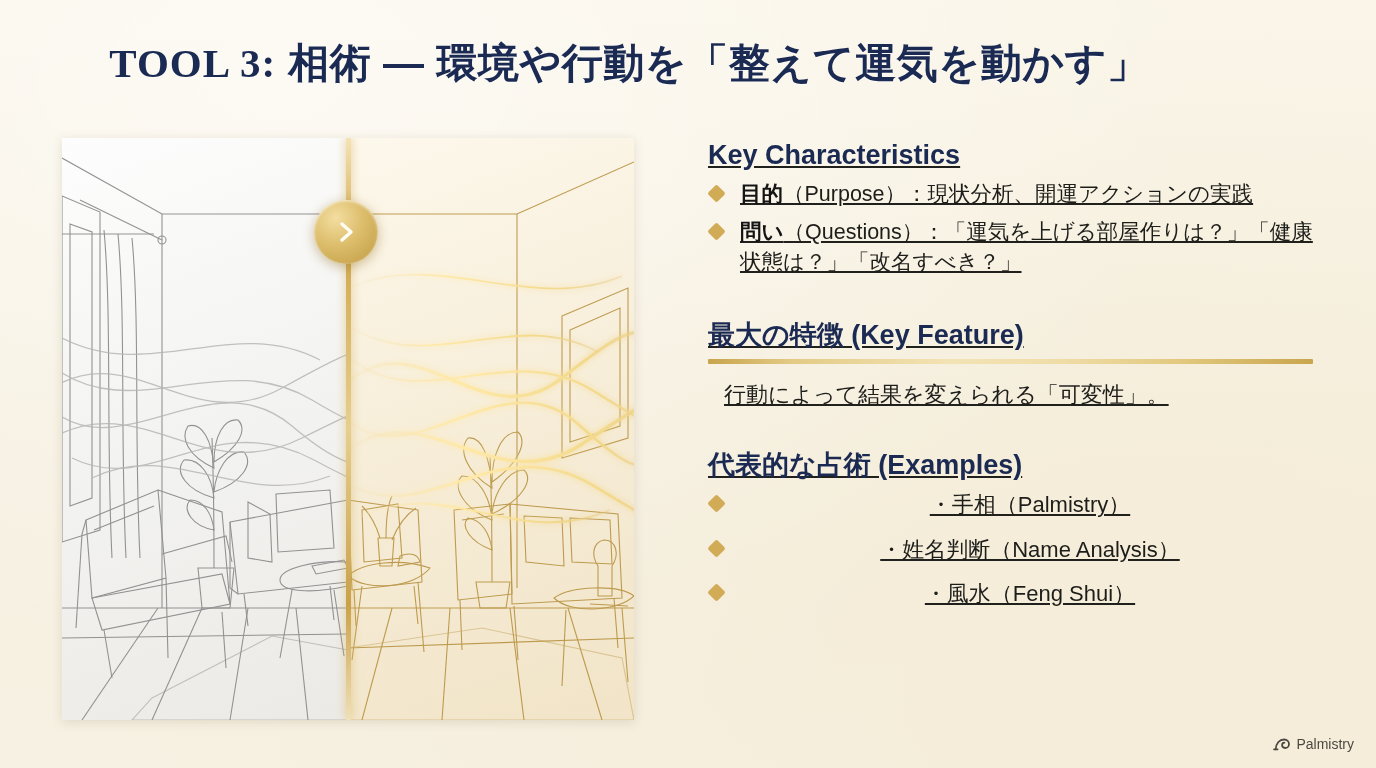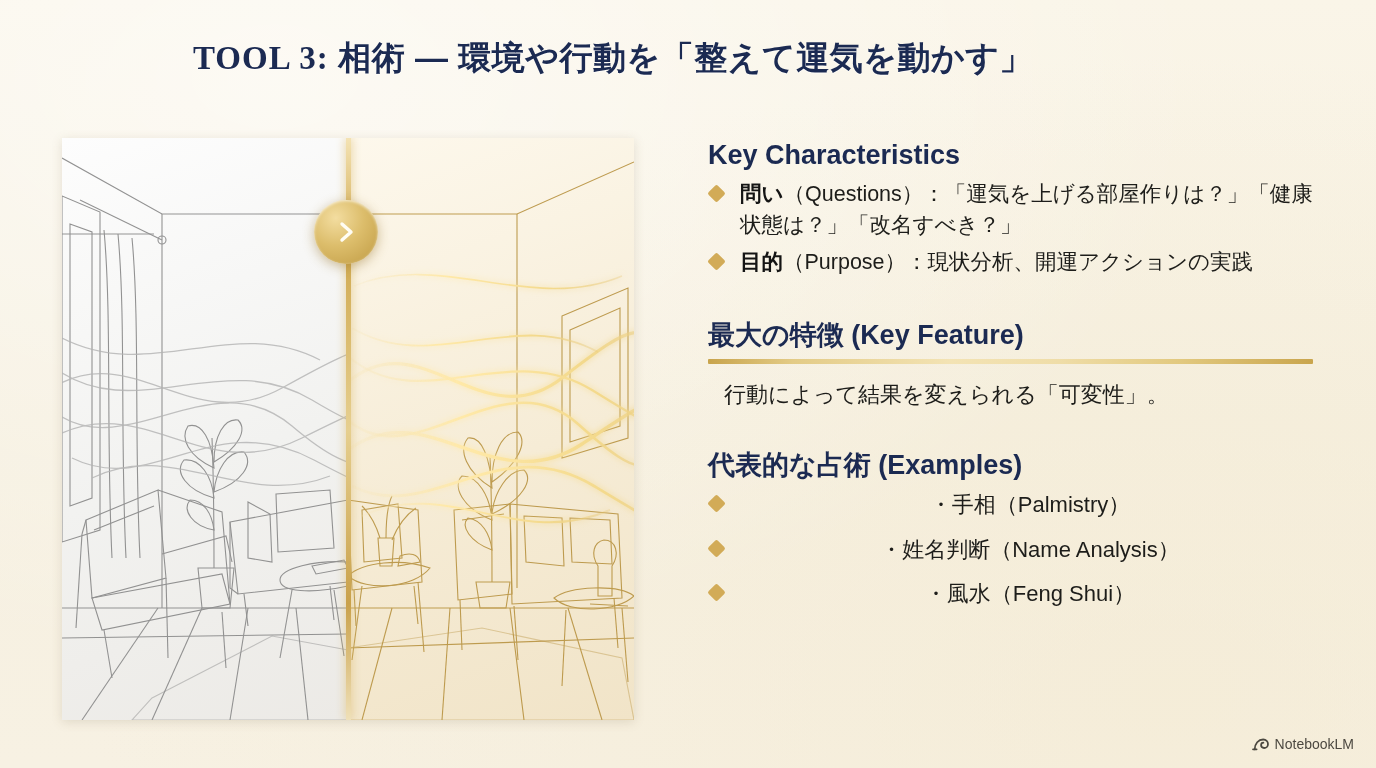--- a/index.html
+++ b/index.html
@@ -16,24 +16,24 @@
     background:
       radial-gradient(ellipse at 20% 10%, rgba(255,255,255,.55), rgba(255,255,255,0) 60%),
       radial-gradient(ellipse at 85% 90%, rgba(243,233,208,.55), rgba(255,255,255,0) 65%),
       linear-gradient(180deg,#faf5e8 0%, #f6f0e0 55%, #f7f1e3 100%);
     pointer-events:none;
   }
 
   
   .slide-title{
     position:absolute;
-    top:36px;left:0;width:1226px;
+    top:36px;left:16px;width:1226px;
     text-align:center;
     color:#1b2a52;
-    font-size:33px;
+    font-size:41px;
     font-weight:700;
     letter-spacing:.5px;
     white-space:nowrap;
     text-shadow:0 1px 0 rgba(255,255,255,.6);
   }
   .slide-title .tool-label{
     font-family:"Liberation Serif", serif;
     font-weight:700;
     letter-spacing:1px;
   }
@@ -70,20 +70,21 @@
     display:flex;align-items:center;justify-content:center;
   }
   .arrow-badge svg{display:block;}
 
   
   .content{
     position:absolute;
     left:708px;top:140px;
     width:612px;
     color:#20201d;
+    text-decoration:underline;
   }
   .section-heading{
     color:#1b2a52;
     font-size:27px;
     font-weight:700;
     line-height:1.15;
     margin:0 0 8px 0;
     white-space:nowrap;
   }
   .heading-kf{margin-top:0;}
@@ -310,25 +311,25 @@
   </div>
 </div>
 
 <div class="content">
 
   <div>
     <h2 class="section-heading">Key Characteristics</h2>
     <ul class="bullets">
       <li>
         <span class="diamond"></span>
+        <b>目的</b><span>（Purpose）：現状分析、開運アクションの実践</span>
+      </li>
+      <li>
+        <span class="diamond"></span>
         <b>問い</b><span>（Questions）：「運気を上げる部屋作りは？」「健康状態は？」「改名すべき？」</span>
-      </li>
-      <li>
-        <span class="diamond"></span>
-        <b>目的</b><span>（Purpose）：現状分析、開運アクションの実践</span>
       </li>
     </ul>
   </div>
 
   <div class="block-kf">
     <h2 class="section-heading heading-kf">最大の特徴 (Key Feature)</h2>
     <div class="gold-rule"></div>
     <p class="kf-body">行動によって結果を変えられる「可変性」。</p>
   </div>
 
@@ -352,14 +353,14 @@
 
 </div>
 
 <div class="watermark">
   <span>
     <svg width="17" height="15" viewBox="0 0 20 17">
       <path d="M3.2 14.2 C3.2 7.4 7.6 2.6 13.2 2.6 C16.6 2.6 18.8 4.9 18.8 7.8 C18.8 10.6 16.8 12.6 14.3 12.6 C12.2 12.6 10.7 11.1 10.7 9.2 C10.7 7.5 11.9 6.3 13.4 6.3" fill="none" stroke="#3d3a33" stroke-width="2.1" stroke-linecap="round"></path>
       <path d="M1.2 14.2 L5.4 14.2" fill="none" stroke="#3d3a33" stroke-width="2.1" stroke-linecap="round"></path>
     </svg>
   </span>
-  <span>NotebookLM</span>
+  <span>Palmistry</span>
 </div>
 
 </body></html>

